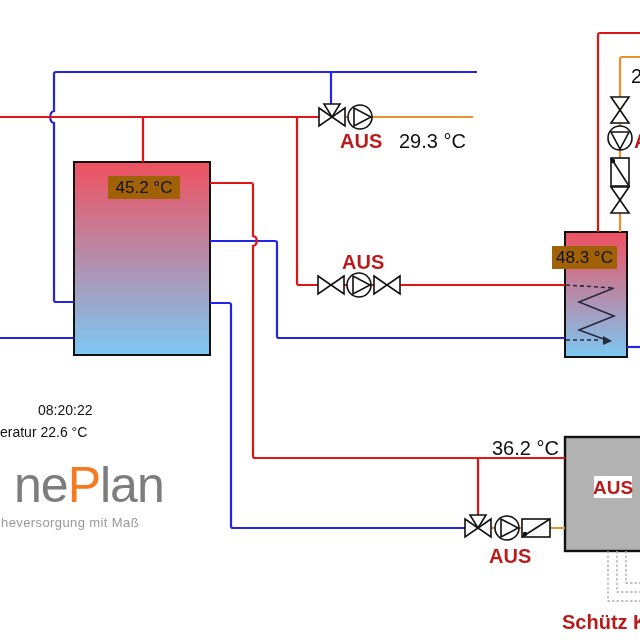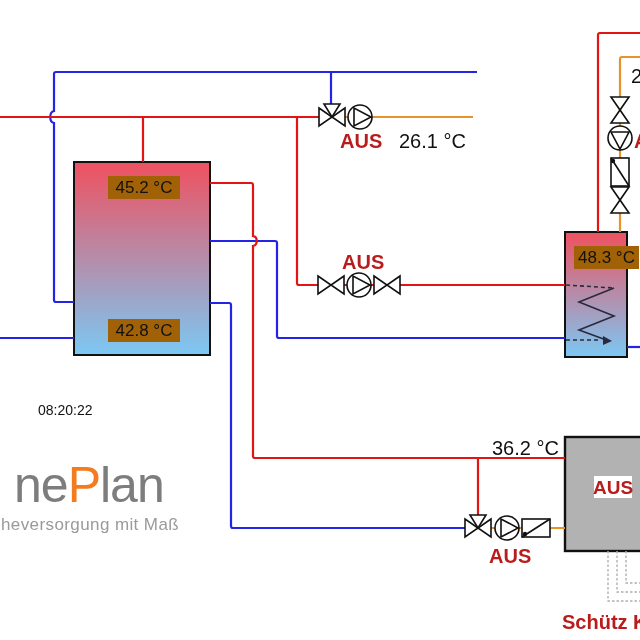--- a/index.html
+++ b/index.html
@@ -8,21 +8,21 @@
   #schematic{position:absolute;left:0;top:0;}
   .lbl{position:absolute;white-space:nowrap;line-height:1;}
   .temp{color:#111;font-size:20px;font-weight:400;}
   .status{color:#b91c1c;font-size:20px;font-weight:700;}
   .tanklbl{background:#a16207;color:#111;font-size:17px;font-weight:400;
            display:flex;align-items:center;justify-content:center;padding:1px 3px;}
   .patch{background:#fff;display:flex;align-items:center;justify-content:center;}
   #clock,#outside{color:#111;font-size:14px;}
   #logo{color:#7d7d7d;font-size:50px;font-weight:400;letter-spacing:-1px;padding-left:14px;}
   #logo .accent{color:#f47b20;}
-  #tagline{color:#9a9a9a;font-size:17px;letter-spacing:.4px;}
+  #tagline{color:#9a9a9a;font-size:13px;letter-spacing:.4px;}
 </style>
 </head>
 <body>
 
 <div id="stage">
 
   <svg id="schematic" width="640" height="640" viewBox="0 0 640 640">
     <defs>
       <linearGradient id="tankGrad" x1="0" y1="0" x2="0" y2="1">
         <stop offset="0" stop-color="#ef5160"></stop>
@@ -126,42 +126,40 @@
         <rect x="522" y="519" width="28" height="18"></rect>
         <path d="M522 537 L550 519" fill="none"></path>
         <circle cx="525" cy="534" r="2.2" fill="#111" stroke="none"></circle>
       </g>
     </g>
   </svg>
 
   <div class="lbl tanklbl" style="left:108px;top:176px;width:66px;height:21px;">
     <span>45.2 °C</span>
   </div>
-  <div class="lbl tanklbl" style="left:108px;top:319px;width:66px;height:21px;">
-    <span>42.8 °C</span>
-  </div>
-  <div class="lbl tanklbl" style="left:574px;top:246px;width:59px;height:21px;justify-content:center;">
+  <div class="lbl tanklbl" style="left:552px;top:246px;width:59px;height:21px;justify-content:center;">
     <span>48.3 °C</span>
   </div>
 
   <div class="lbl status" style="left:340px;top:131px;">AUS</div>
-  <div class="lbl temp" style="left:399px;top:131px;">26.1 °C</div>
+  <div class="lbl temp" style="left:399px;top:131px;">29.3 °C</div>
 
   <div class="lbl status" style="left:342px;top:252px;">AUS</div>
 
   <div class="lbl temp" style="left:631px;top:66px;">2</div>
   <div class="lbl status" style="left:634px;top:131px;">AUS</div>
 
   <div class="lbl temp" style="left:492px;top:438px;">36.2 °C</div>
   <div class="lbl status" style="left:489px;top:546px;">AUS</div>
 
   <div class="lbl patch" style="left:594px;top:476px;width:38px;height:22px;">
     <span class="status" style="font-size:19px;">AUS</span>
   </div>
 
   <div class="lbl status" style="left:562px;top:612px;">Schütz Kes</div>
 
   <div class="lbl" id="clock" style="left:38px;top:403px;">08:20:22</div>
+  <div class="lbl" id="outside" style="left:0px;top:425px;">eratur 22.6 °C</div>
 
   <div class="lbl" id="logo" style="left:0px;top:460px;"><span>ne</span><span class="accent">P</span><span>lan</span></div>
   <div class="lbl" id="tagline" style="left:1px;top:516px;">heversorgung mit Maß</div>
 
 </div>
 
 </body></html>

